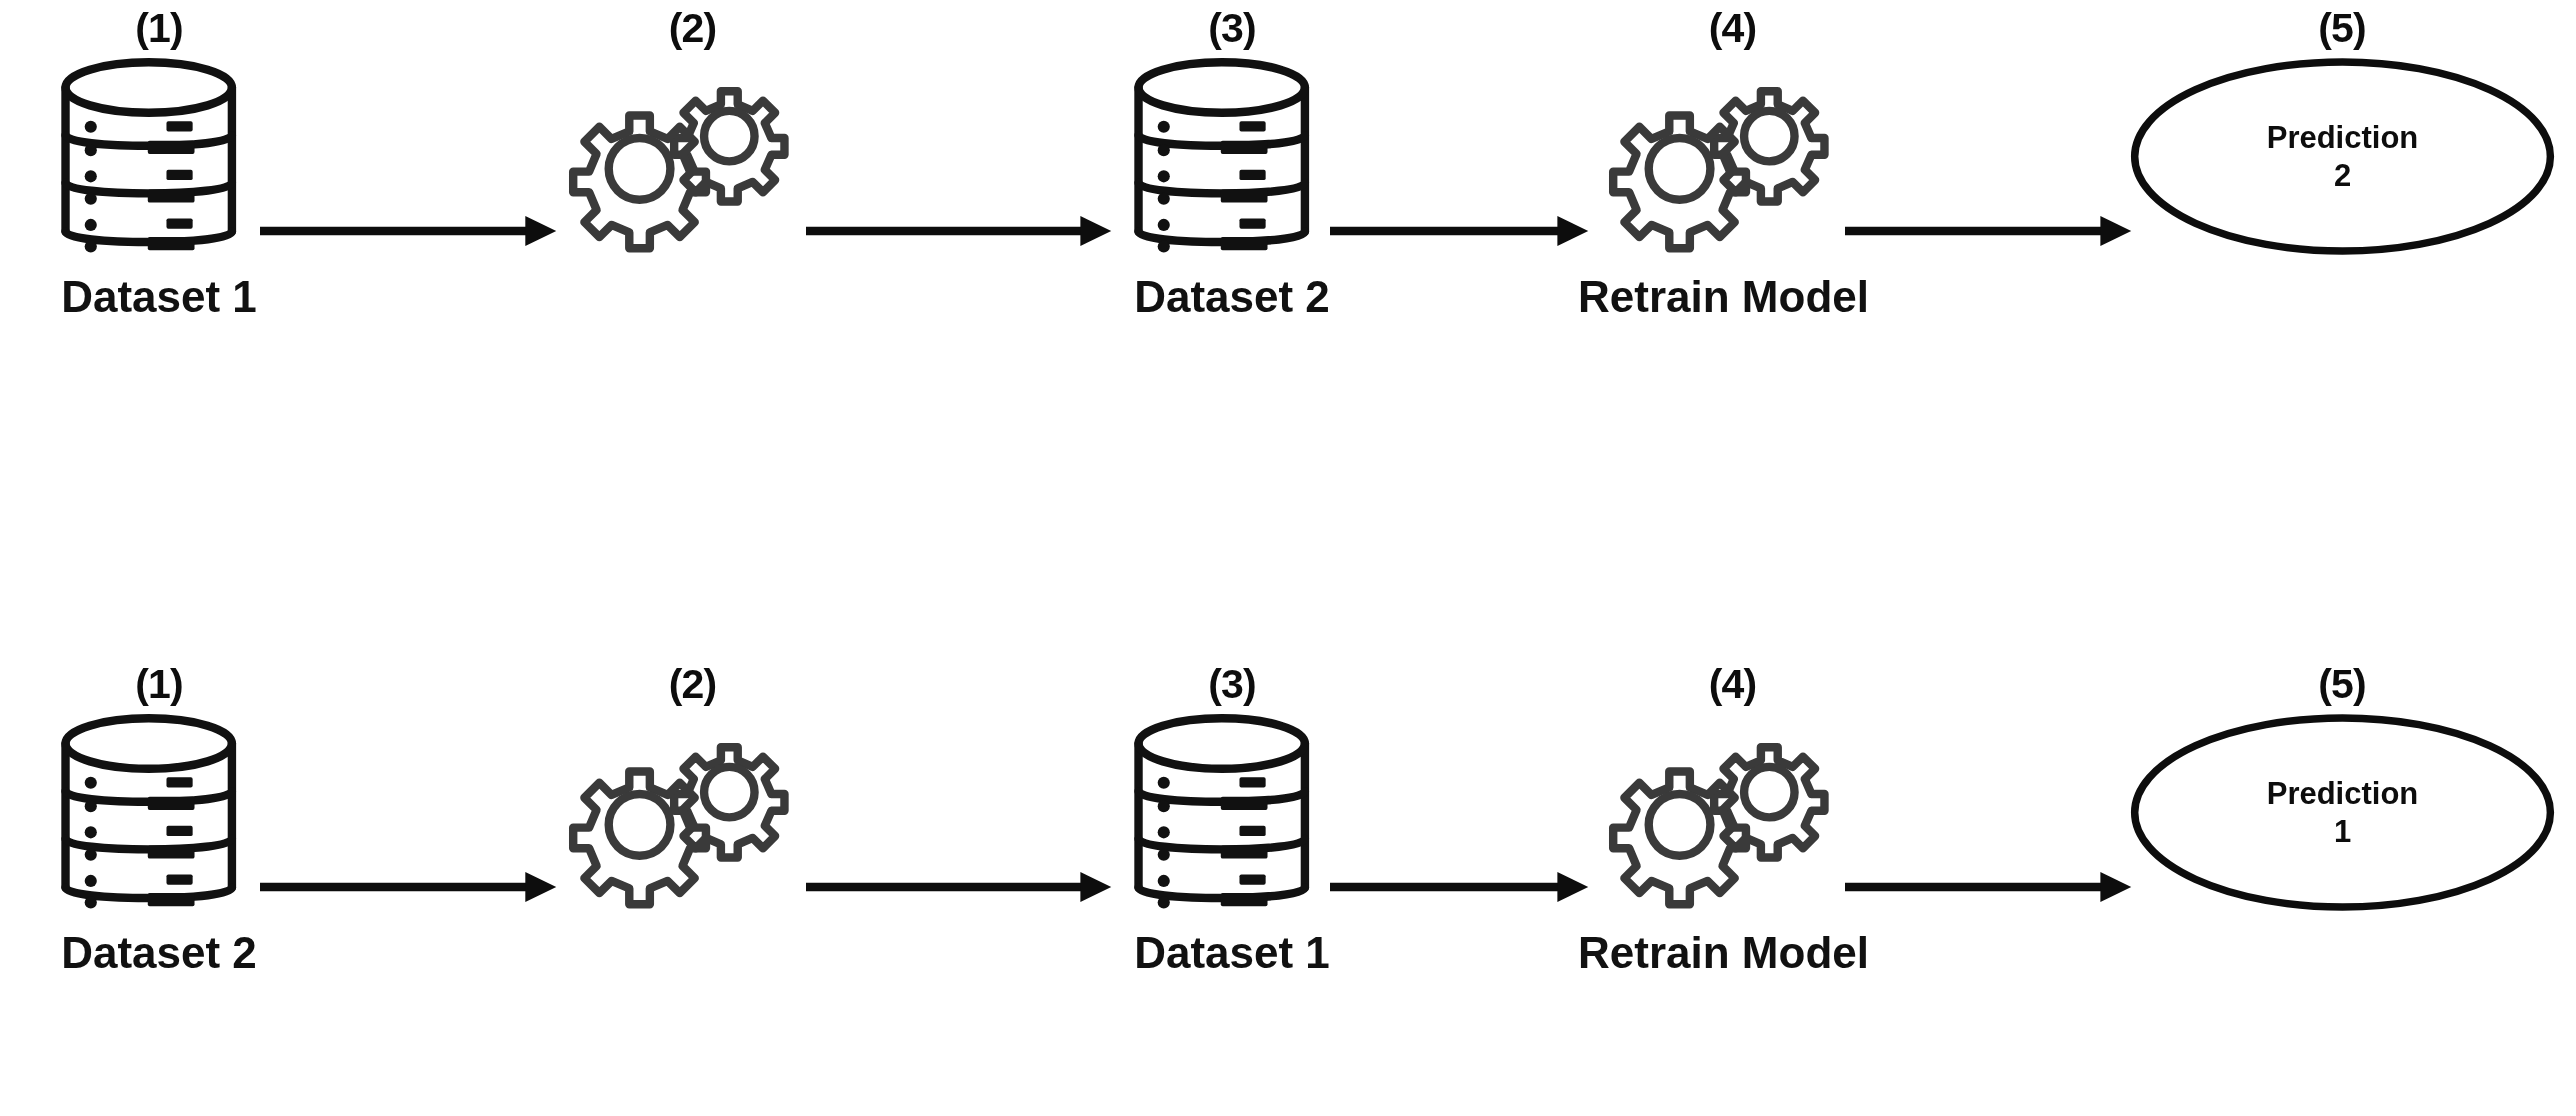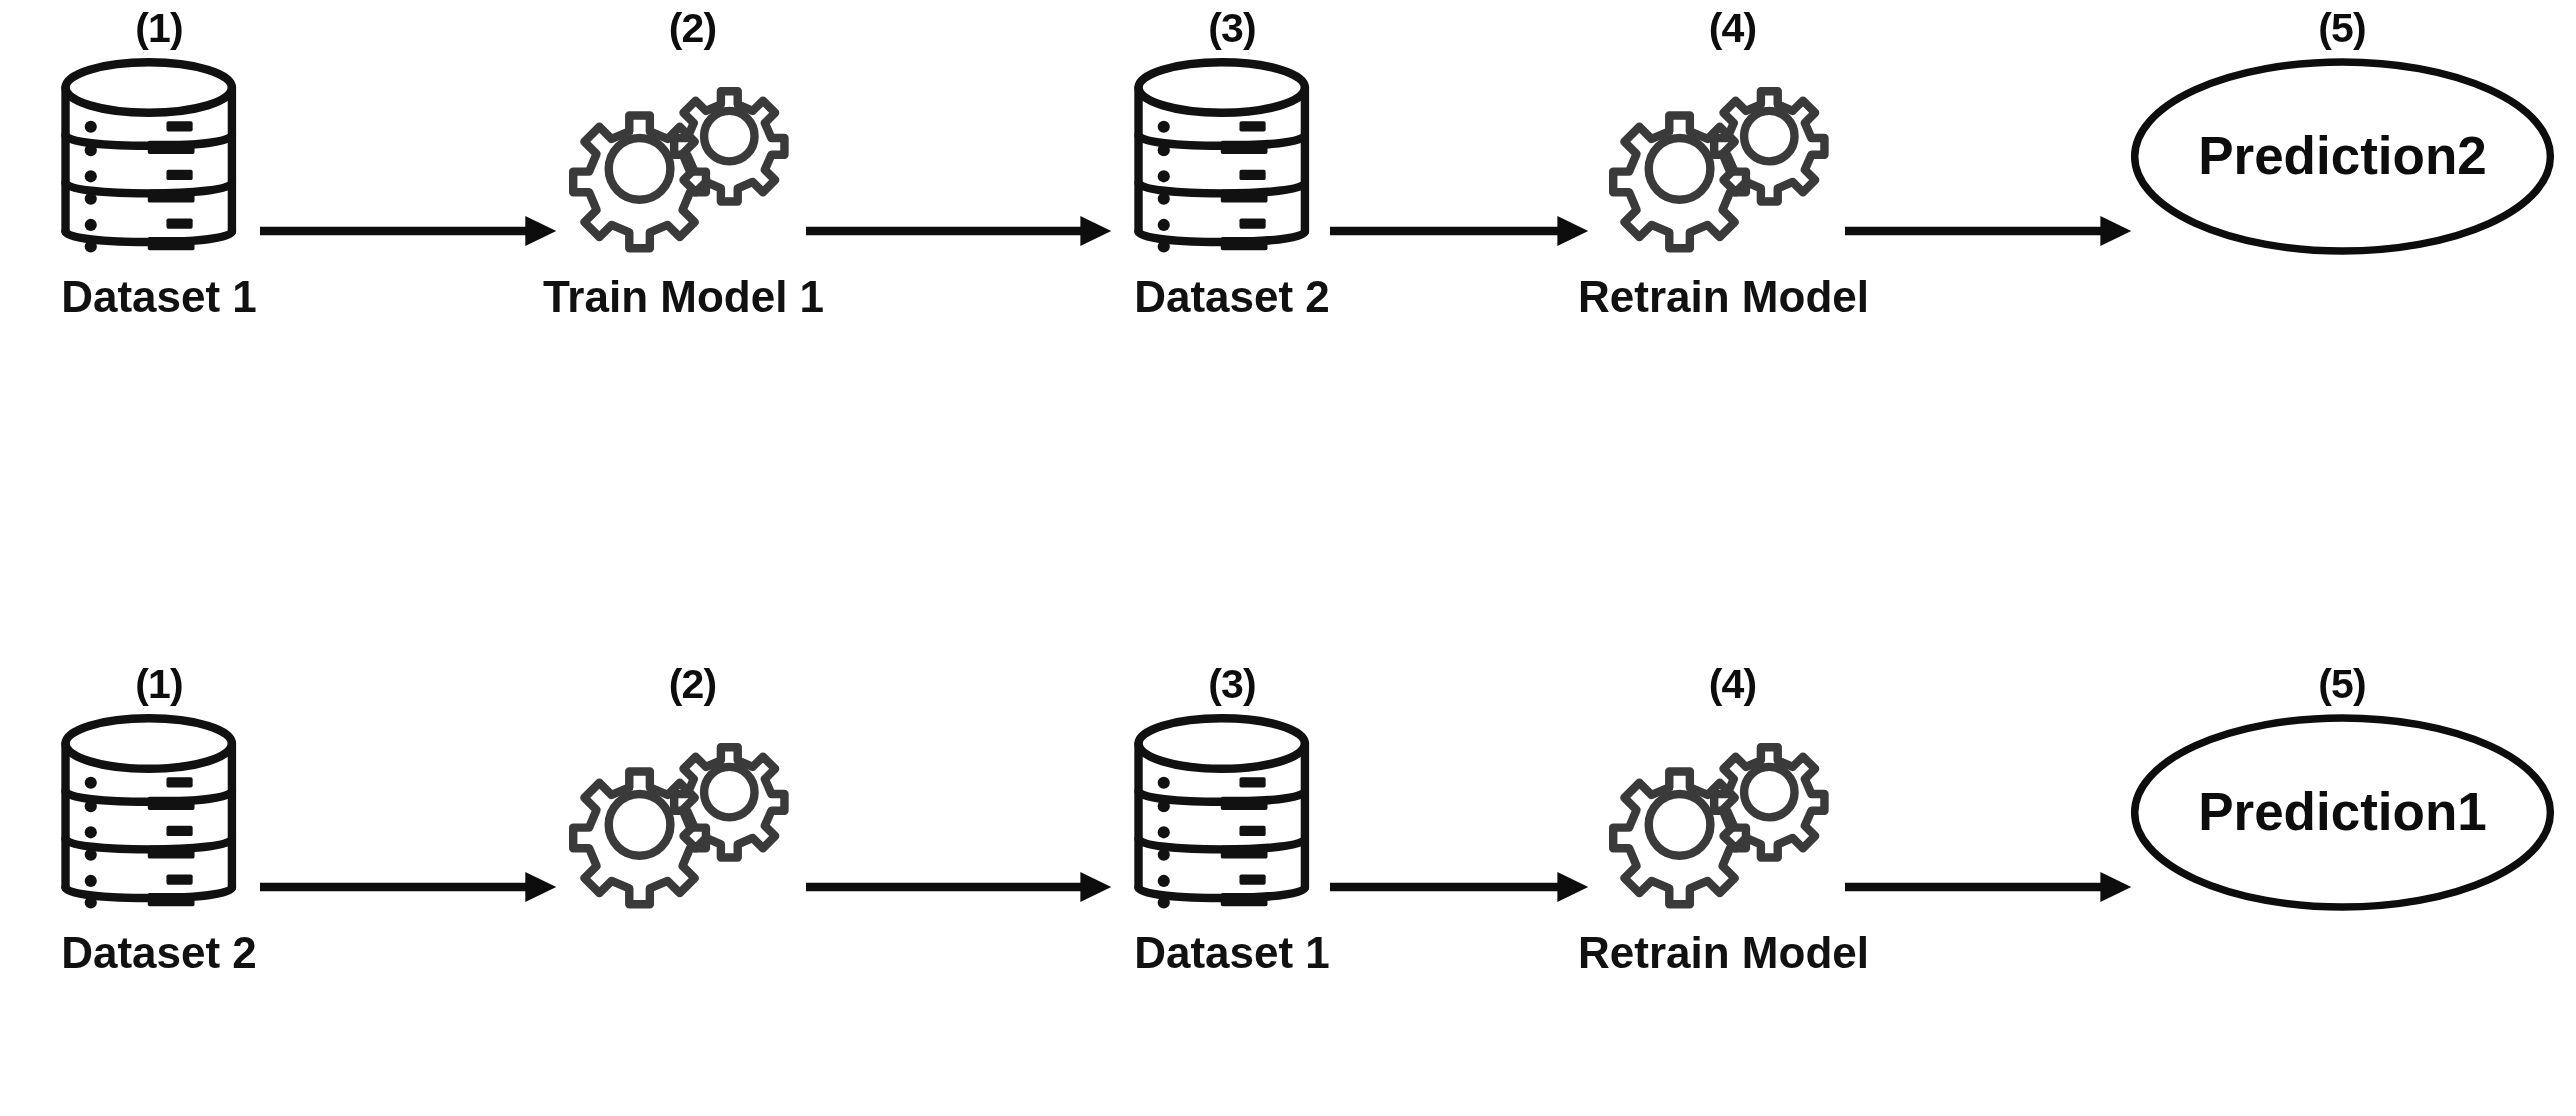--- a/index.html
+++ b/index.html
@@ -81,24 +81,24 @@
   .ellipse-wrap {
     position: absolute;
   }
   .ellipse-text {
     position: absolute;
     left: 0;
     top: 0;
     width: 100%;
     height: 100%;
     display: flex;
-    flex-direction: row;
+    flex-direction: column;
     align-items: center;
     justify-content: center;
-    font-size: 53px;
+    font-size: 31px;
     font-weight: bold;
     color: #0d0d0d;
     line-height: 1.22;
     text-align: center;
     font-family: "Liberation Sans", sans-serif;
   }
 </style>
 </head>
 <body>
 
@@ -151,21 +151,20 @@
           <g fill="none" stroke="#3a3a3a" stroke-width="9" stroke-linejoin="round">
 
             <path d="M190 42 h18 v14 l16 7 11 -11 13 13 -11 11 7 16 h14 v18 h-14 l-7 16 11 11 -13 13 -11 -11 -16 7 v14 h-18 v-14 l-16 -7 -11 11 -13 -13 11 -11 -7 -16 h-14 v-18 h14 l7 -16 -11 -11 13 -13 11 11 16 -7 z"></path>
             <circle cx="199" cy="90" r="27"></circle>
 
             <path d="M92 68 h22 v17 l19 8 13 -13 16 16 -13 13 8 19 h17 v22 h-17 l-8 19 13 13 -16 16 -13 -13 -19 8 v17 h-22 v-17 l-19 -8 -13 13 -16 -16 13 -13 -8 -19 h-17 v-22 h17 l8 -19 -13 -13 16 -16 13 13 19 -8 z"></path>
             <circle cx="103" cy="125" r="33"></circle>
           </g>
         </svg>
       </div>
-      <div class="node-label" style="top:272px;">Train Model 1</div>
     </div>
 
     <div class="arrow" style="left:806px; top:214px;">
       <svg width="309" height="34" viewBox="0 0 330 36">
         <path d="M0 18 L295 18" stroke="#0d0d0d" stroke-width="9"></path>
         <path d="M293 2 L326 18 L293 34 Z" fill="#0d0d0d"></path>
       </svg>
     </div>
 
     <div class="node" style="left:1110px; width:244px;">

